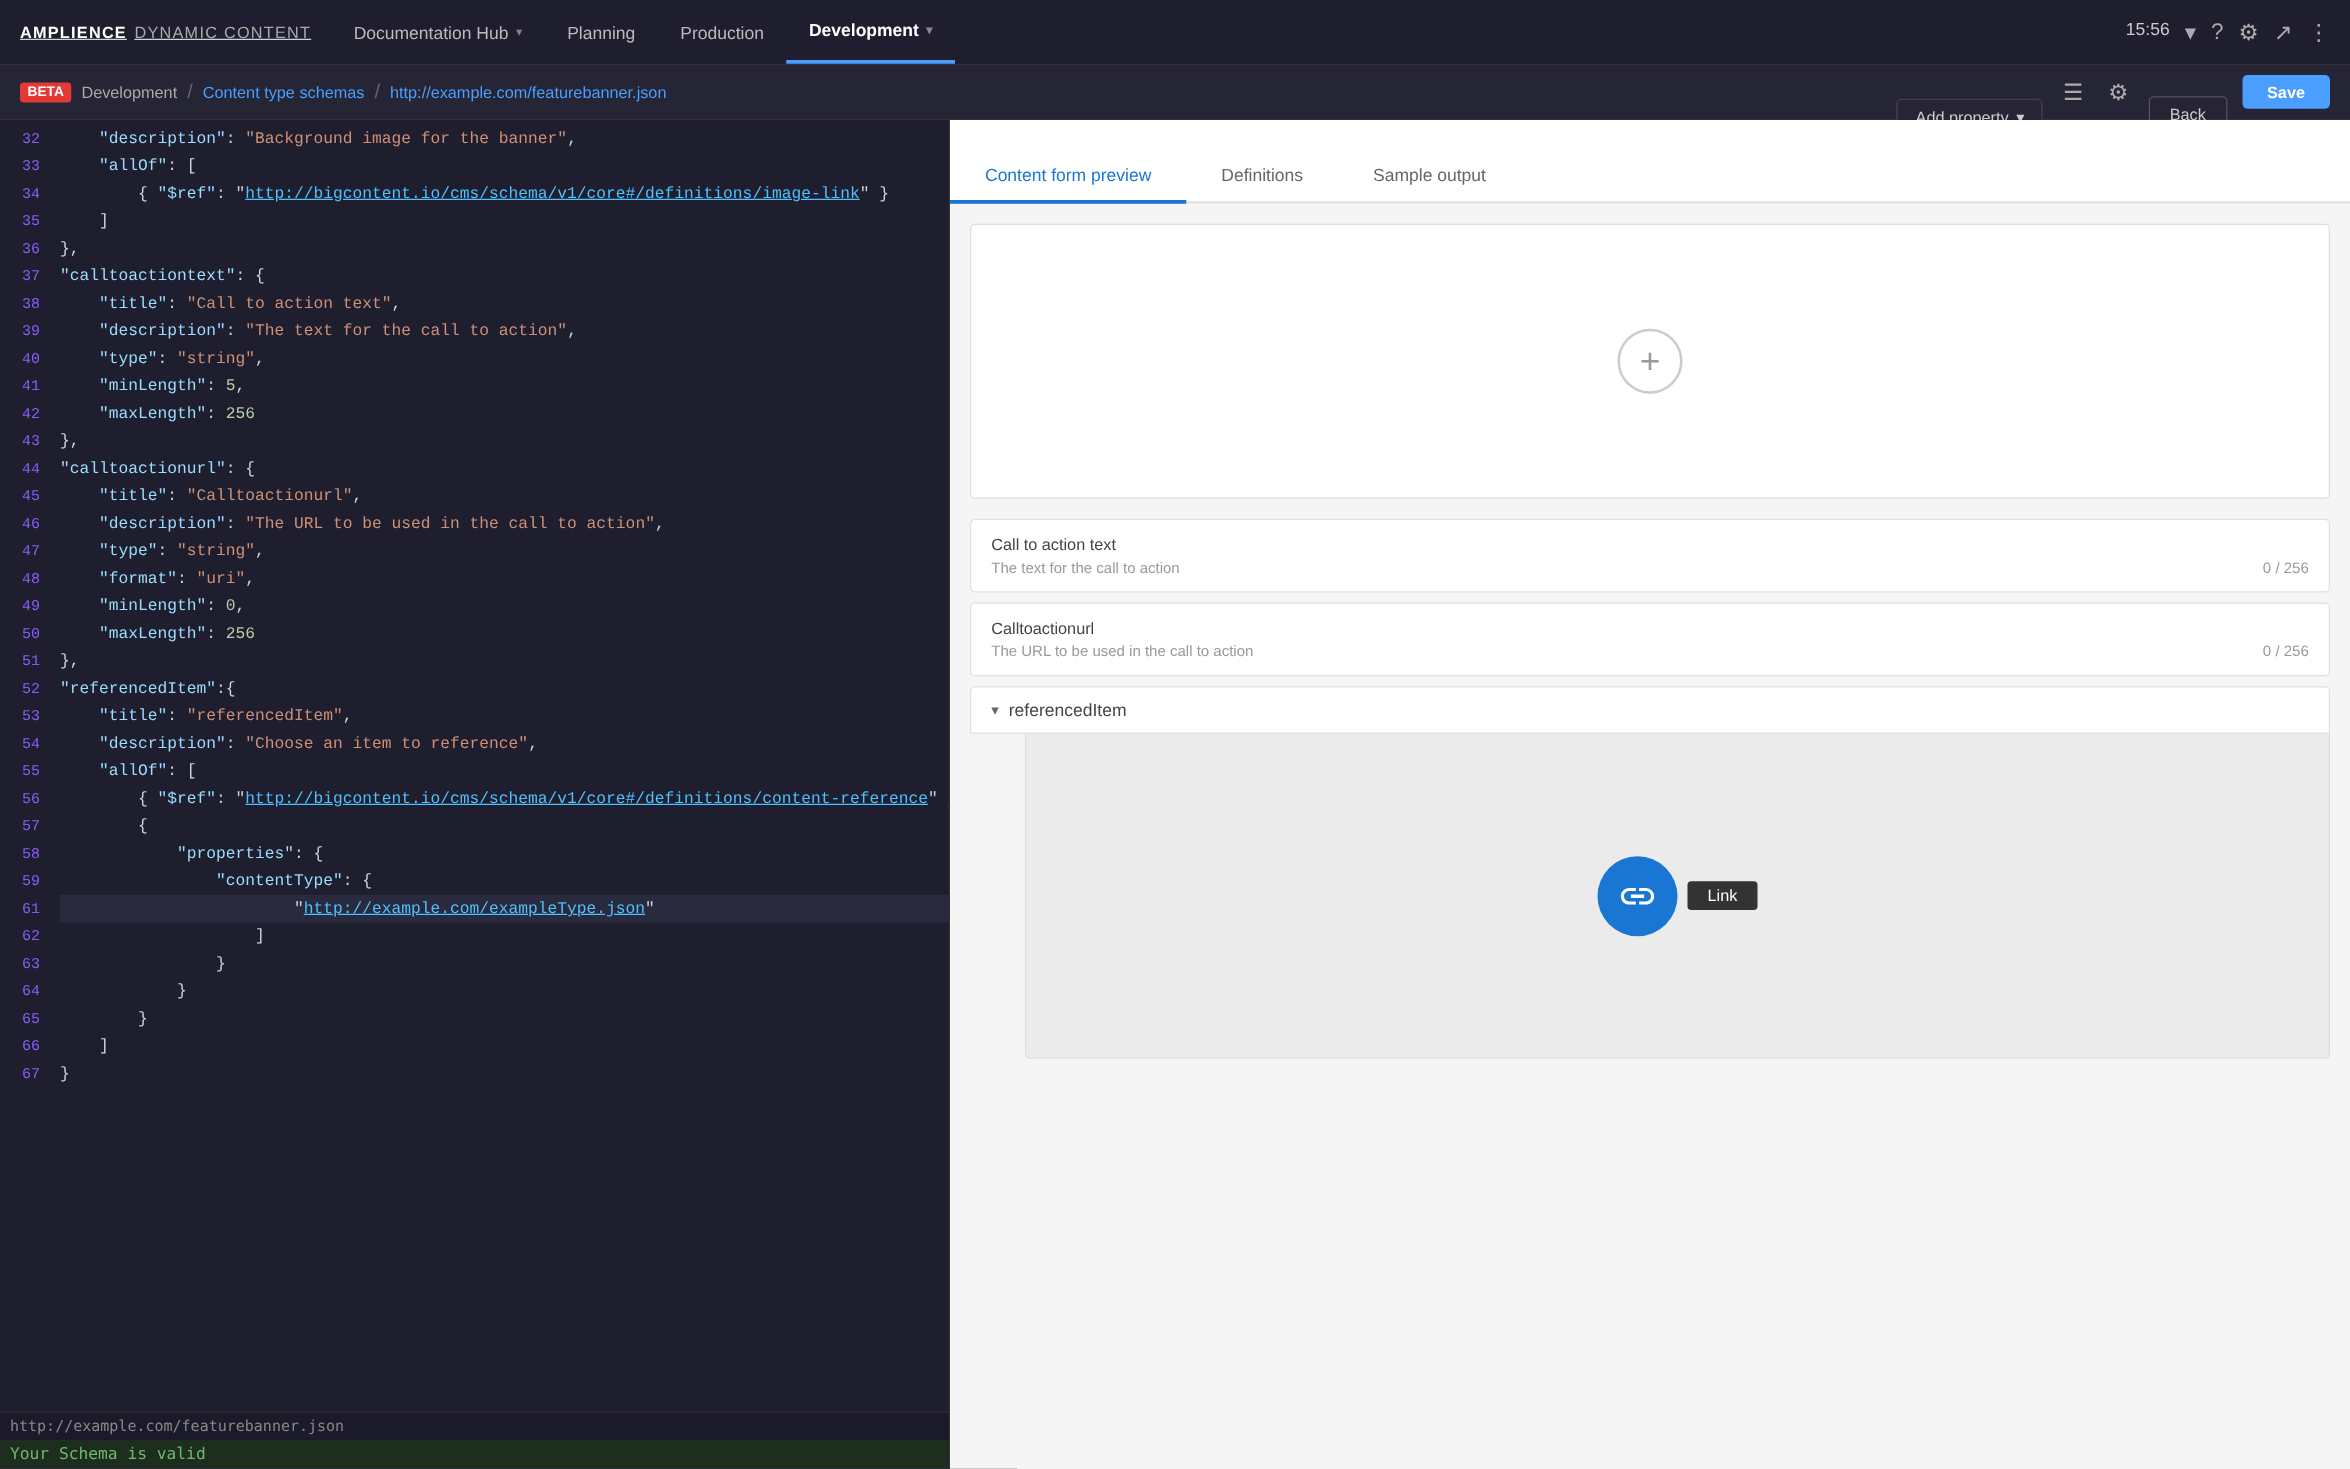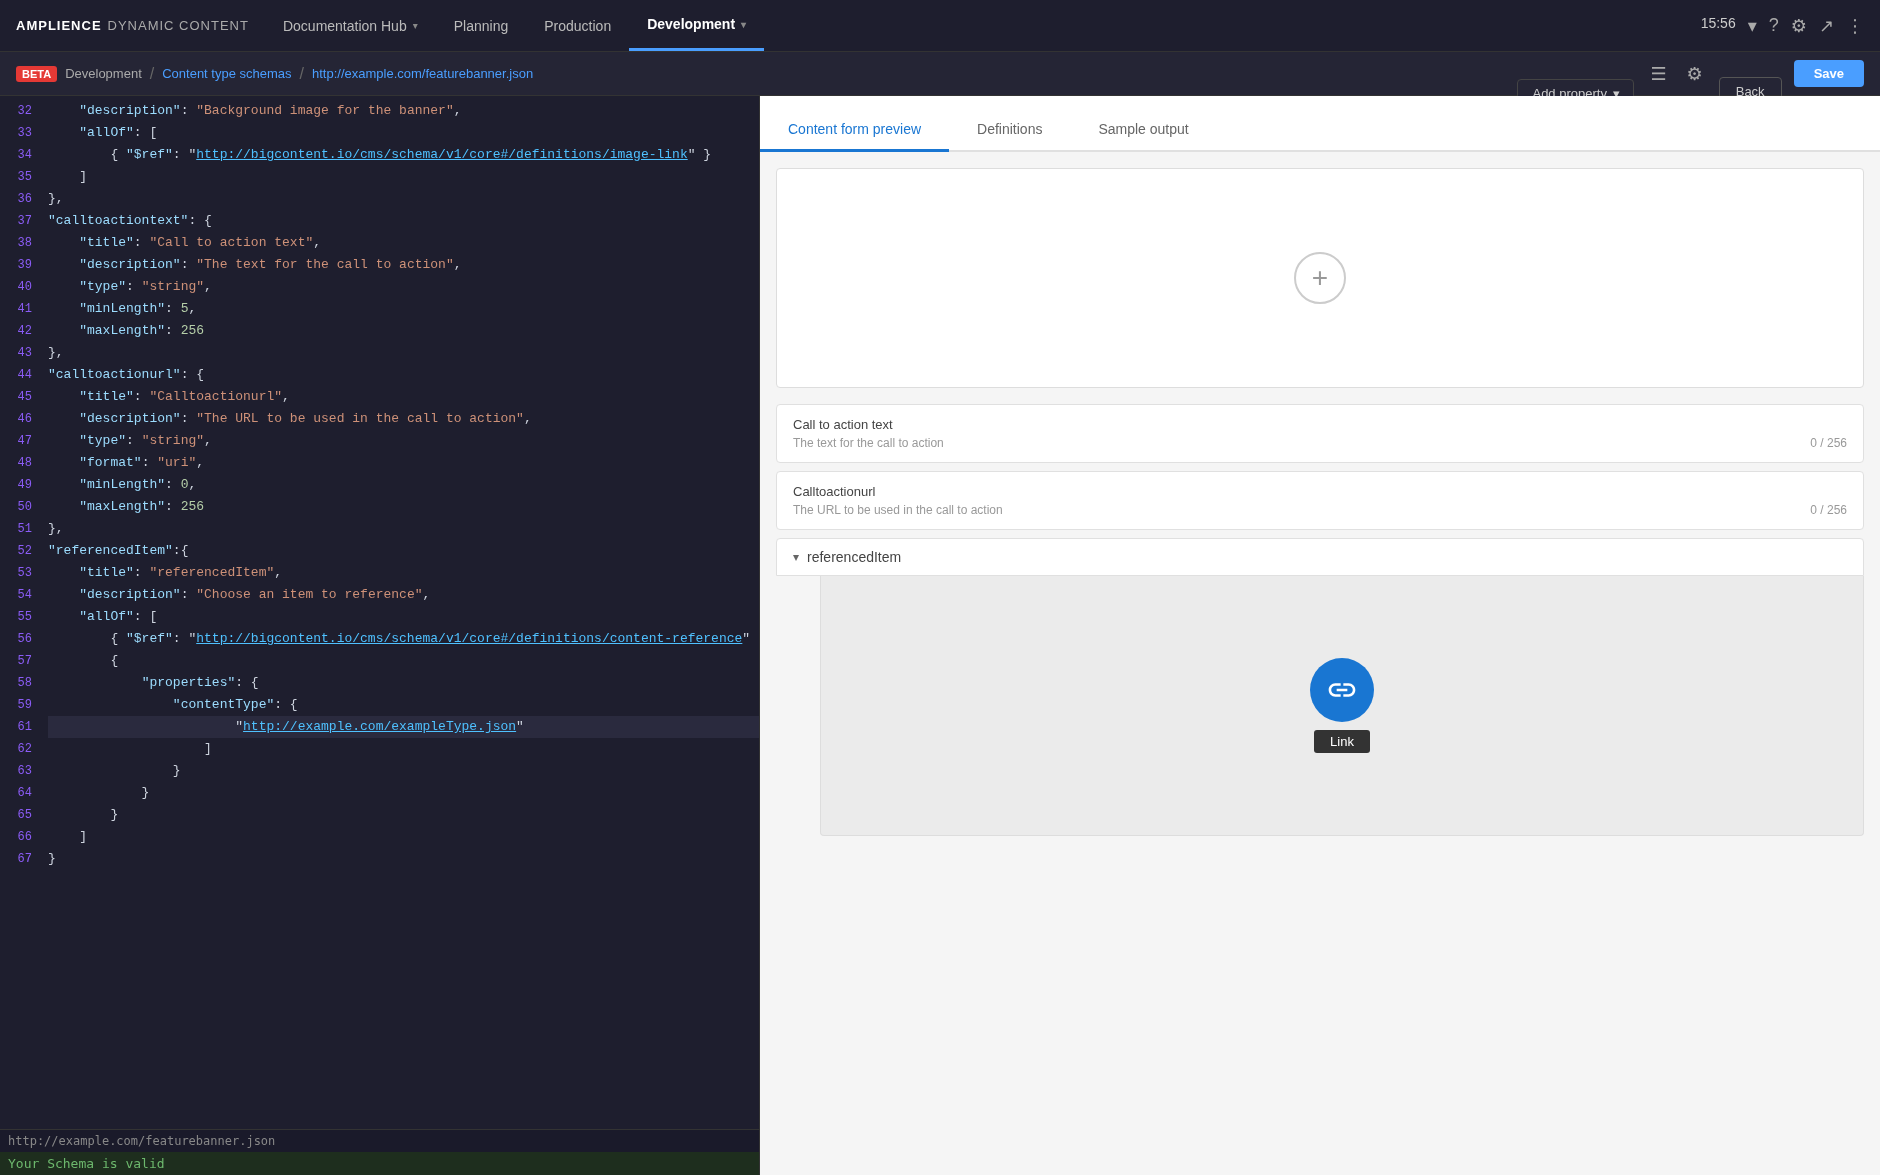--- a/index.html
+++ b/index.html
@@ -5,21 +5,21 @@
     * { box-sizing: border-box; margin: 0; padding: 0; }
     body { font-family: 'Segoe UI', Arial, sans-serif; background: #1a1a2e; color: #cdd3de; height: 1175px; overflow: hidden; }
 
     
     .top-nav {
       display: flex; align-items: center; background: #1e1e2e; height: 52px;
       border-bottom: 1px solid #333;
     }
     .brand {
       display: flex; align-items: center; padding: 0 16px; gap: 6px;
-      background: #1e1e2e; height: 100%;
+      background: #1e1e2e; height: 100%; text-decoration: underline;
     }
     .brand-amplience { color: #fff; font-weight: 700; font-size: 13px; letter-spacing: 1px; }
     .brand-dynamic { color: #aaa; font-weight: 400; font-size: 13px; letter-spacing: 1px; }
     .nav-items { display: flex; align-items: center; height: 100%; flex: 1; }
     .nav-item {
       display: flex; align-items: center; padding: 0 18px; height: 100%;
       color: #bbb; font-size: 14px; cursor: pointer; gap: 6px; position: relative;
     }
     .nav-item.active {
       color: #fff; border-bottom: 3px solid #4a9eff;
@@ -89,21 +89,21 @@
       padding: 4px 8px; font-size: 12px; color: #888; font-family: monospace;
     }
     .status-valid { background: #1e2e1e; color: #6db86d; padding: 4px 8px; font-size: 13px; font-family: monospace; }
 
     
     .right-pane {
       flex: 1; background: #f5f5f5; display: flex; flex-direction: column; overflow: hidden;
     }
     .tabs-bar {
       display: flex; background: #fff; border-bottom: 2px solid #e0e0e0;
-      height: 56px; align-items: flex-end;
+      height: 67px; align-items: flex-end;
     }
     .tab {
       padding: 12px 28px; font-size: 14px; cursor: pointer; color: #666;
       border-bottom: 3px solid transparent; position: relative; bottom: -2px;
     }
     .tab.active { color: #1976d2; border-bottom: 3px solid #1976d2; font-weight: 500; }
 
     
     .form-content {
       flex: 1; overflow-y: auto; padding: 16px;
@@ -130,21 +130,21 @@
     .field-row { display: flex; justify-content: space-between; align-items: flex-end; }
 
     
     .referenced-section { margin-top: 8px; }
     .section-header { display: flex; align-items: center; gap: 8px; padding: 10px 16px; background: #fff; border: 1px solid #e0e0e0; border-radius: 4px 4px 0 0; font-size: 14px; color: #444; cursor: pointer; margin-bottom: 0; }
     .section-header .chevron { color: #666; font-size: 12px; }
 
     .reference-card {
       background: #ebebeb; border: 1px solid #ddd; border-top: none;
       border-radius: 0 0 4px 4px; height: 260px;
-      display: flex; flex-direction: column; align-items: center; justify-content: center;
+      display: flex; flex-direction: row; align-items: center; justify-content: center;
       gap: 8px;
       margin-left: 44px;
     }
     .link-icon-circle {
       width: 64px; height: 64px; border-radius: 50%; background: #1976d2;
       display: flex; align-items: center; justify-content: center;
     }
     .link-label-badge {
       background: #333; color: #fff; padding: 4px 16px; border-radius: 3px; font-size: 13px;
     }

